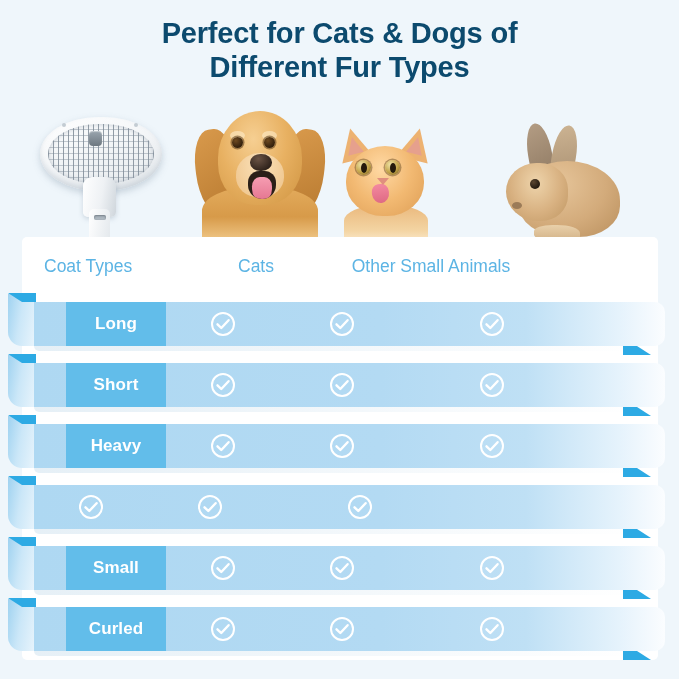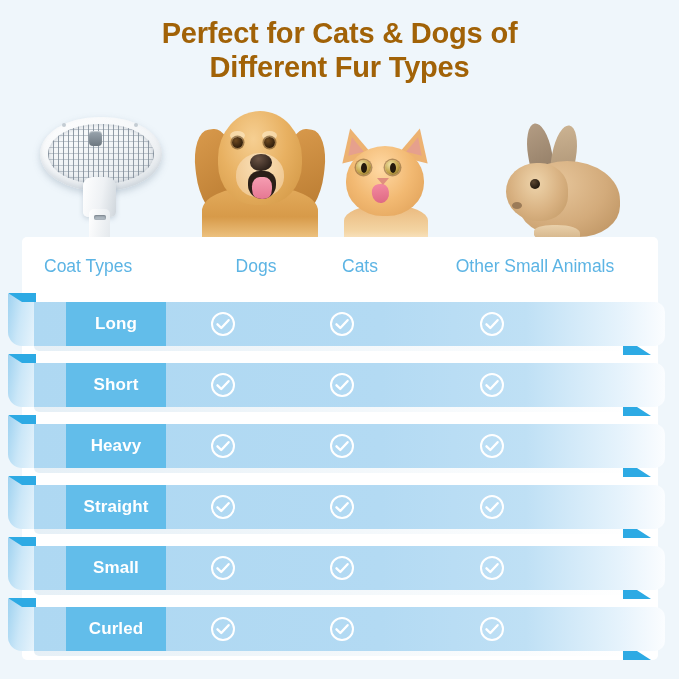--- a/index.html
+++ b/index.html
@@ -18,21 +18,21 @@
 
   
   .title-block {
     position: absolute;
     top: 16px;
     left: 0;
     width: 679px;
     text-align: center;
   }
   .title-line {
-    color: #a16207;
+    color: #0c4a6e;
     font-size: 29px;
     font-weight: bold;
     line-height: 34px;
     letter-spacing: -0.2px;
     white-space: nowrap;
   }
 
   
   .hero {
     position: absolute;
@@ -429,21 +429,20 @@
     <div class="rab-eye"></div>
     <div class="rab-nose"></div>
   </div>
 
 </div>
 
 <div class="card"></div>
 
 <div class="table-head">
   <div class="th th-coat">Coat Types</div>
-  <div class="th th-dogs">Dogs</div>
   <div class="th th-cats">Cats</div>
   <div class="th th-other">Other Small Animals</div>
 </div>
 
 <div class="rows" id="rows-container">
     <div class="row">
     <div class="fold"></div>
     <div class="band">
       <div class="chip">
         <span>Long</span>
@@ -522,23 +521,20 @@
   <path d="M7.5 13.3 L11.3 17 L18.6 9.2" fill="none" stroke="#ffffff" stroke-width="2.4" stroke-linecap="round" stroke-linejoin="round"></path>
 </svg>
         </div>
       <div class="tip"></div>
     </div>
     <div class="fold-notch"></div>
   </div>
     <div class="row">
     <div class="fold"></div>
     <div class="band">
-      <div class="chip">
-        <span>Straight</span>
-      </div>
       <div class="cell cell-dogs">
 <svg class="check" viewBox="0 0 26 26">
   <circle cx="13" cy="13" r="11" fill="none" stroke="#ffffff" stroke-width="2"></circle>
   <path d="M7.5 13.3 L11.3 17 L18.6 9.2" fill="none" stroke="#ffffff" stroke-width="2.4" stroke-linecap="round" stroke-linejoin="round"></path>
 </svg>
         </div>
       <div class="cell cell-cats">
 <svg class="check" viewBox="0 0 26 26">
   <circle cx="13" cy="13" r="11" fill="none" stroke="#ffffff" stroke-width="2"></circle>
   <path d="M7.5 13.3 L11.3 17 L18.6 9.2" fill="none" stroke="#ffffff" stroke-width="2.4" stroke-linecap="round" stroke-linejoin="round"></path>

